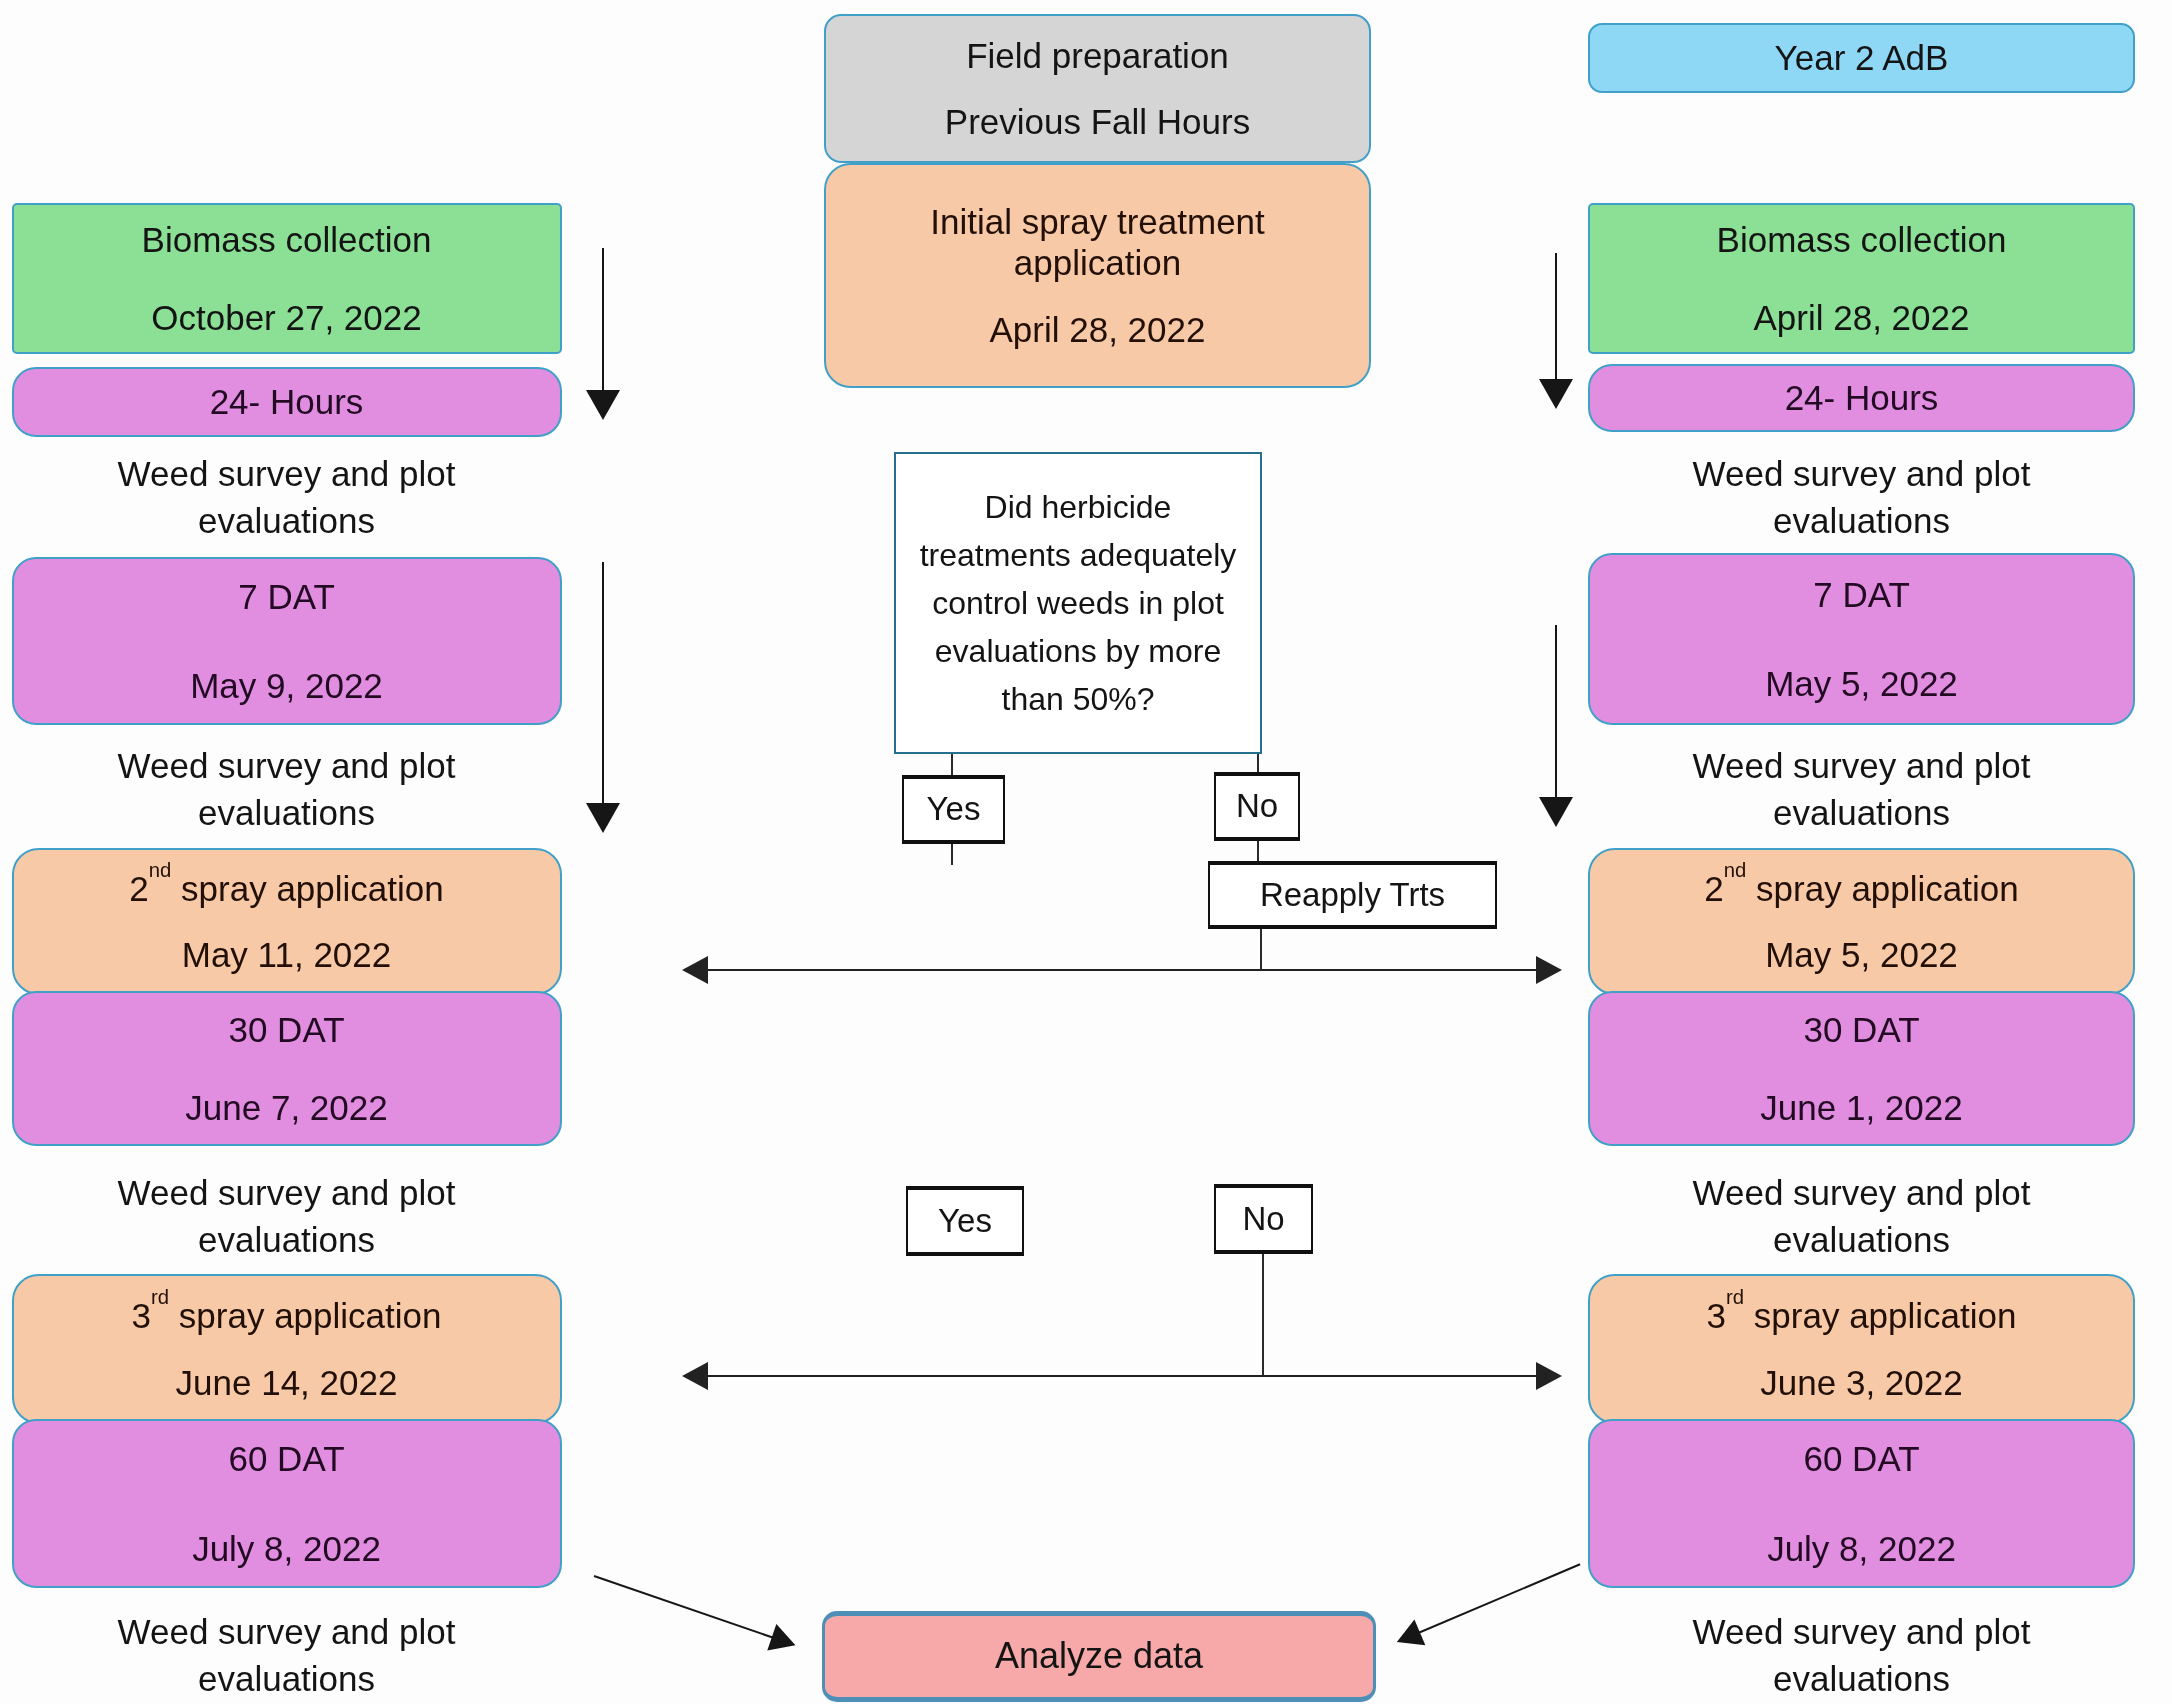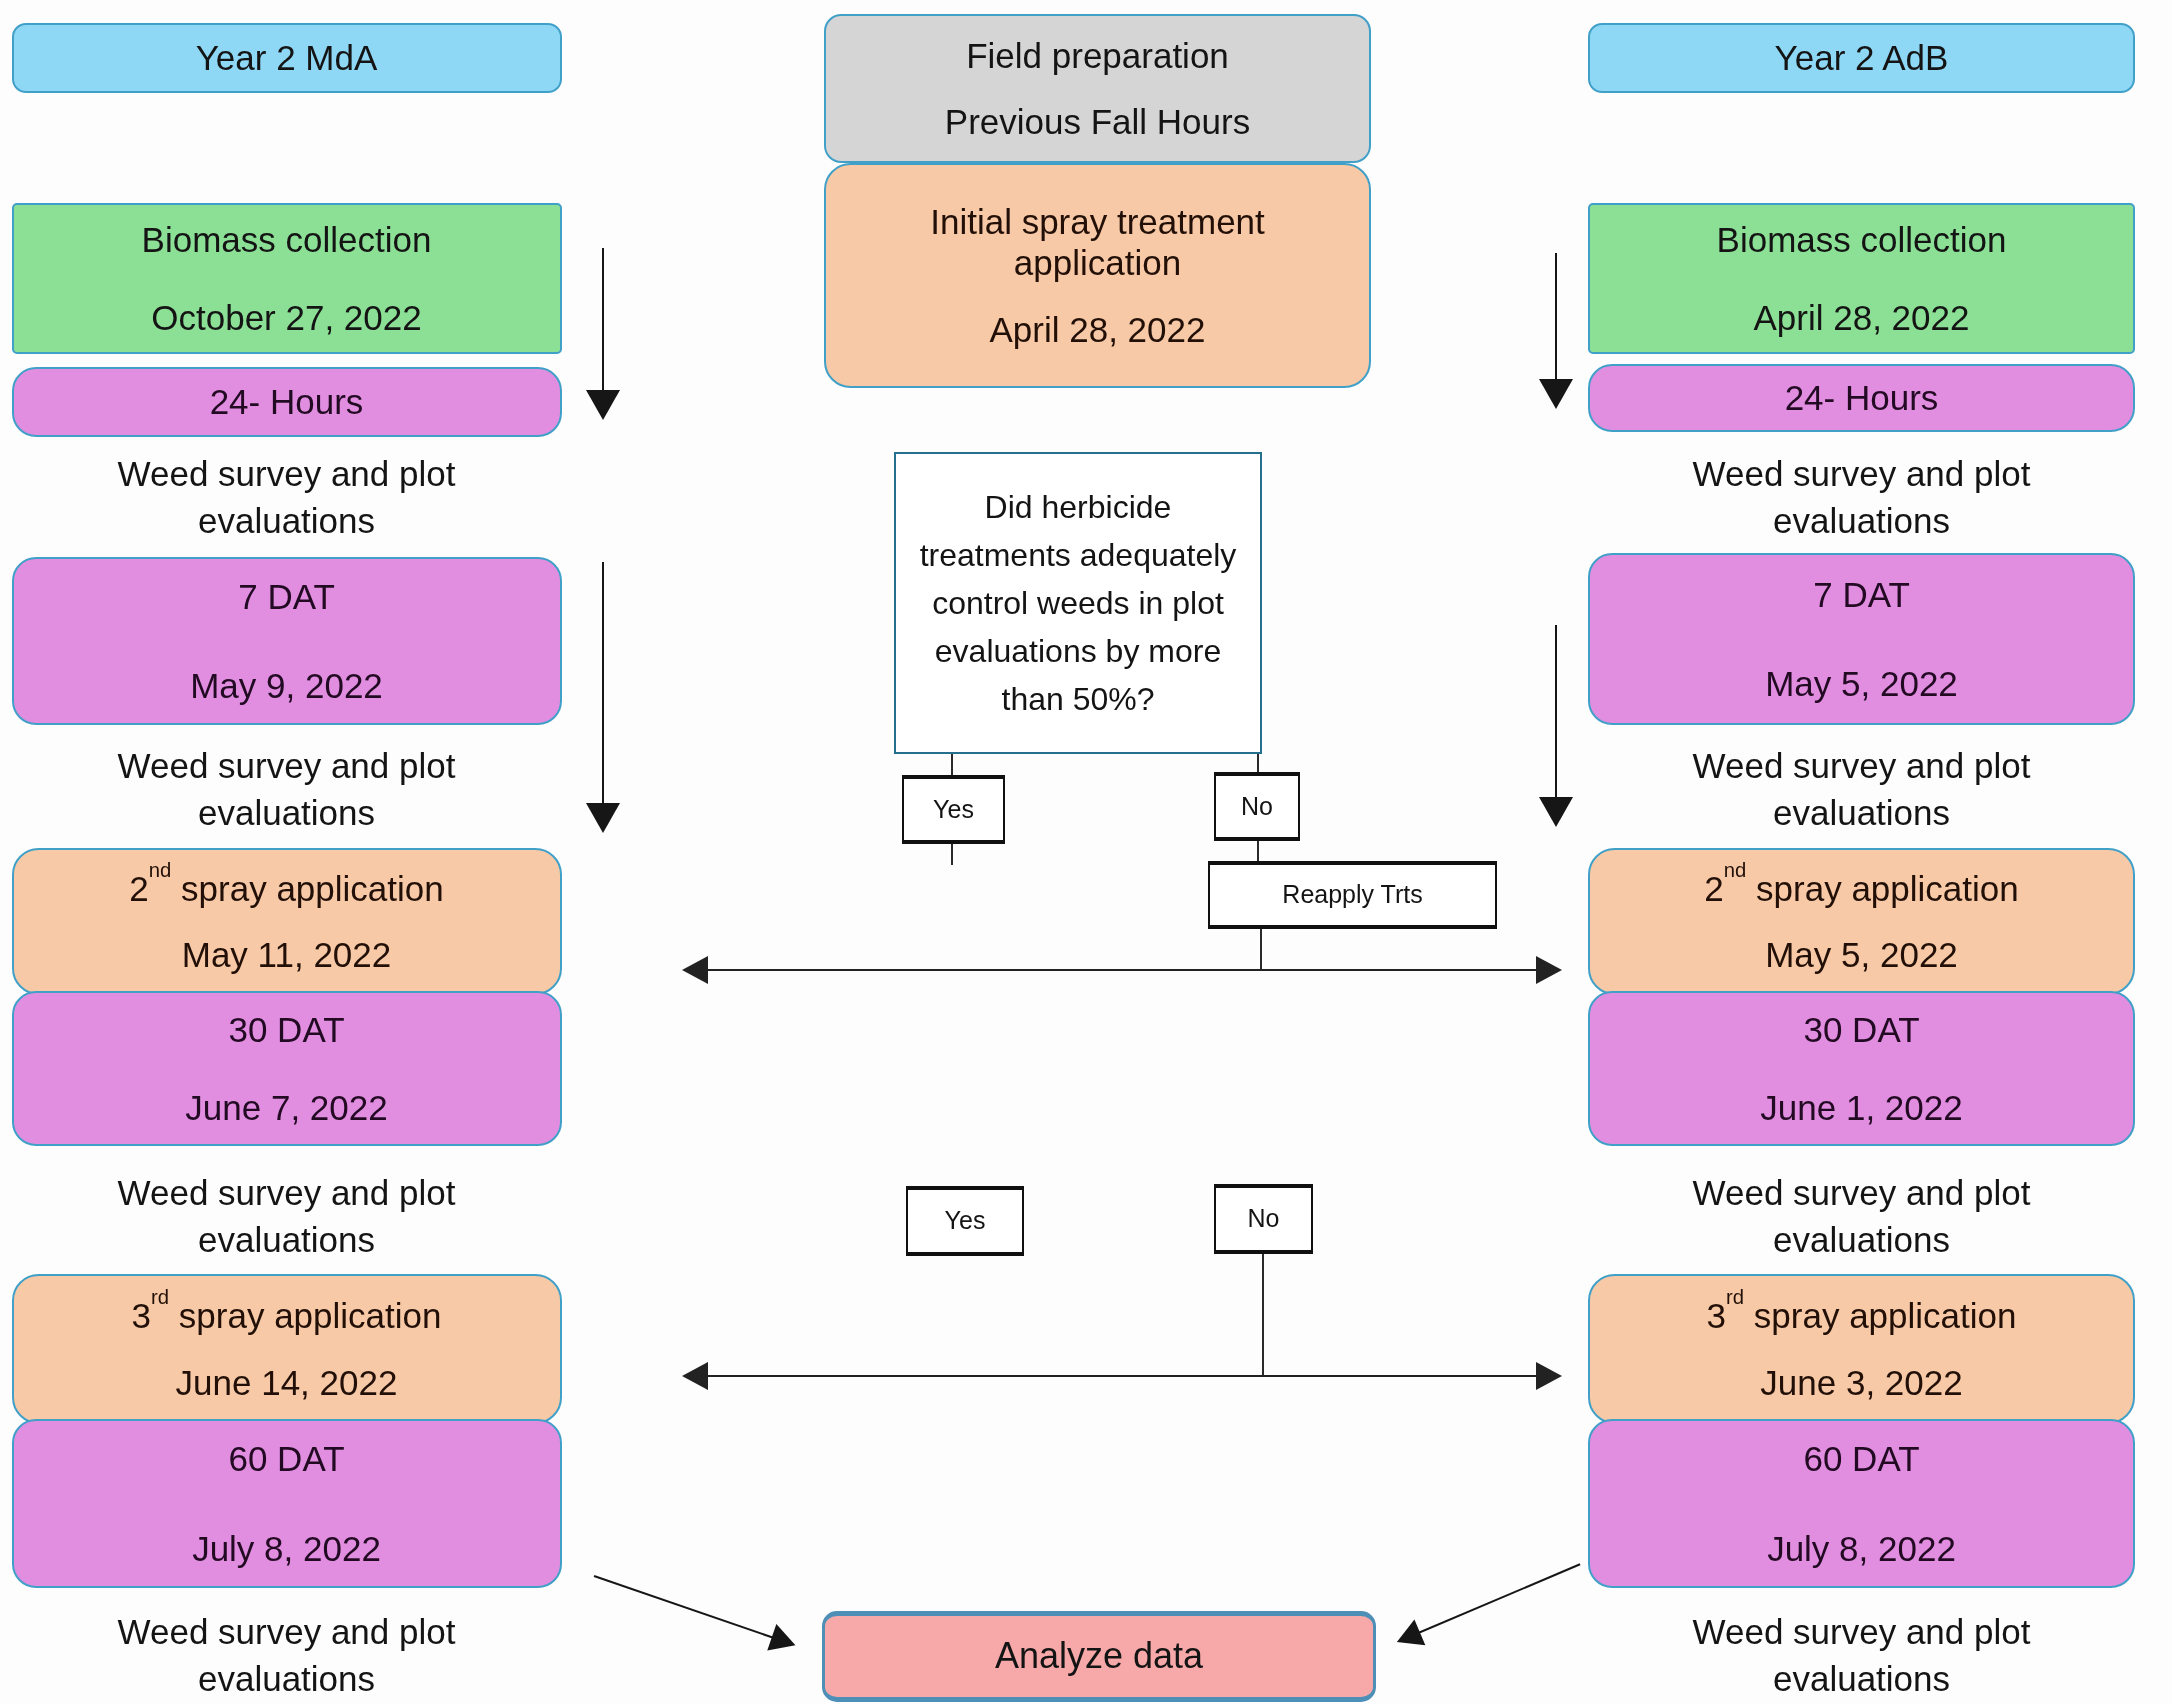--- a/index.html
+++ b/index.html
@@ -13,21 +13,21 @@
   .b-blue  {background:var(--header_blue);border:2.9px solid var(--border_blue);border-radius:14px;}
   .b-green {background:var(--green);border:2.9px solid var(--border_blue);border-radius:5px;}
   .b-purple{background:var(--purple);border:2.9px solid var(--border_blue);border-radius:24px;color:#230a23;}
   .b-orange{background:var(--orange);border:2.3px solid var(--border_blue);border-radius:26.5px;color:#221008;}
   .b-gray  {background:var(--gray);border:2.3px solid var(--border_blue);border-radius:17.3px;}
   .b-salmon{background:var(--salmon);border:3.5px solid var(--salmon_border);
             border-top-width:5.8px;border-bottom-width:5.8px;border-radius:15px;}
   .b-decision{background:#ffffff;border:2.9px solid var(--decision_border);border-radius:0;
             font-size:32px;line-height:1.5;}
   .b-choice{background:#ffffff;border:2.3px solid #101010;border-top-width:4.6px;
-            border-bottom-width:4.6px;border-radius:0;font-size:25px;}
+            border-bottom-width:4.6px;border-radius:0;font-size:33px;}
 
   .gap-sm{row-gap:25px;}
   .gap-md{row-gap:36px;}
   .gap-lg{row-gap:48px;}
 
   .freetext{position:absolute;text-align:center;font-size:35px;line-height:1.35;}
 
   sup.ord{font-size:58%;line-height:0;position:relative;top:-0.55em;}
   .rest{margin-left:0.28em;}
 
@@ -49,23 +49,20 @@
   
   .darrow{position:absolute;height:2.3px;background:#161616;transform-origin:0 50%;}
   .darrow::after{content:"";position:absolute;right:-25px;top:50%;transform:translateY(-50%);
       border:14px solid transparent;border-left:25px solid #161616;}
 </style>
 </head>
 <body>
 
 <div class="canvas">
 
-  <div class="box b-blue" style="left:11.5px;top:23px;width:550px;height:70px;">
-    <div>Year 2 MdA</div>
-  </div>
 
   <div class="box b-green gap-md" style="left:11.5px;top:203px;width:550px;height:151px;">
     <div>Biomass collection</div>
     <div>October 27, 2022</div>
   </div>
 
   <div class="box b-purple" style="left:11.5px;top:367px;width:550px;height:70px;">
     <div>24- Hours</div>
   </div>
 

